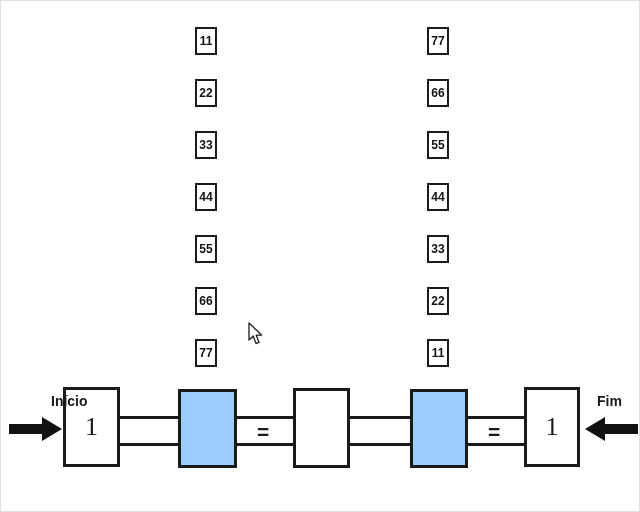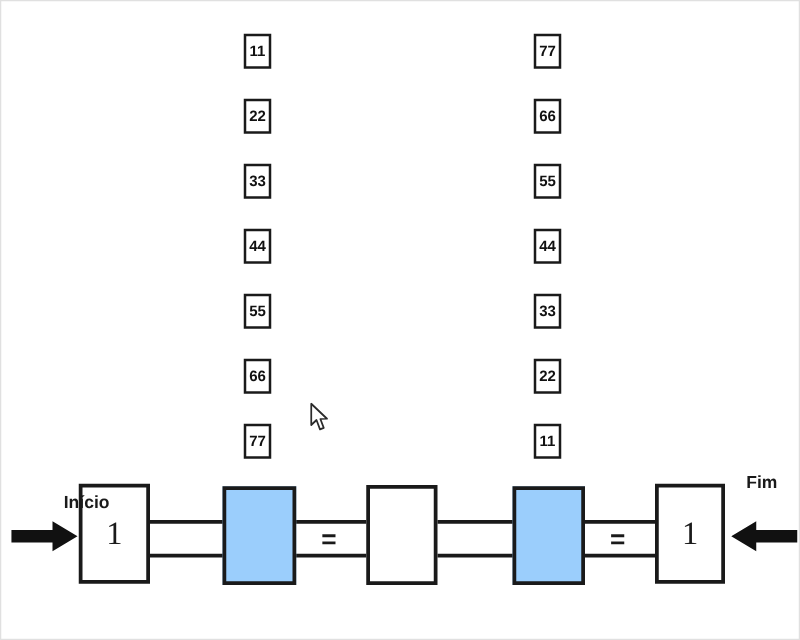--- a/index.html
+++ b/index.html
@@ -124,21 +124,21 @@
 
   <div class="node blue" style="left:409px; top:388px; width:58px; height:79px;"></div>
 
   <div class="node white" style="left:523px; top:386px; width:56px; height:80px;">1</div>
 
   <div class="end-label" style="left:11px; top:392px;margin-left:39px;">Início</div>
   <svg class="arrow-svg" style="left:8px; top:415px;" width="54" height="26" viewBox="0 0 54 26">
     <path d="M0,8 L33,8 L33,1 L53,13 L33,25 L33,18 L0,18 Z" fill="#111111"></path>
   </svg>
 
-  <div class="end-label" style="left:596px; top:376px;">Fim</div>
+  <div class="end-label" style="left:596px; top:392px;">Fim</div>
   <svg class="arrow-svg" style="left:583px; top:415px;" width="54" height="26" viewBox="0 0 54 26">
     <path d="M54,8 L21,8 L21,1 L1,13 L21,25 L21,18 L54,18 Z" fill="#111111"></path>
   </svg>
 
   <svg class="cursor" style="left:247px; top:321px;" width="16" height="24" viewBox="0 0 16 24">
     <path d="M1,1 L1,18 L5.2,14 L8,21.5 L11,20.3 L8.3,13.2 L13.6,13 Z" fill="#ffffff" stroke="#2b2b2b" stroke-width="1.4" stroke-linejoin="round"></path>
   </svg>
 
 </div>
 

